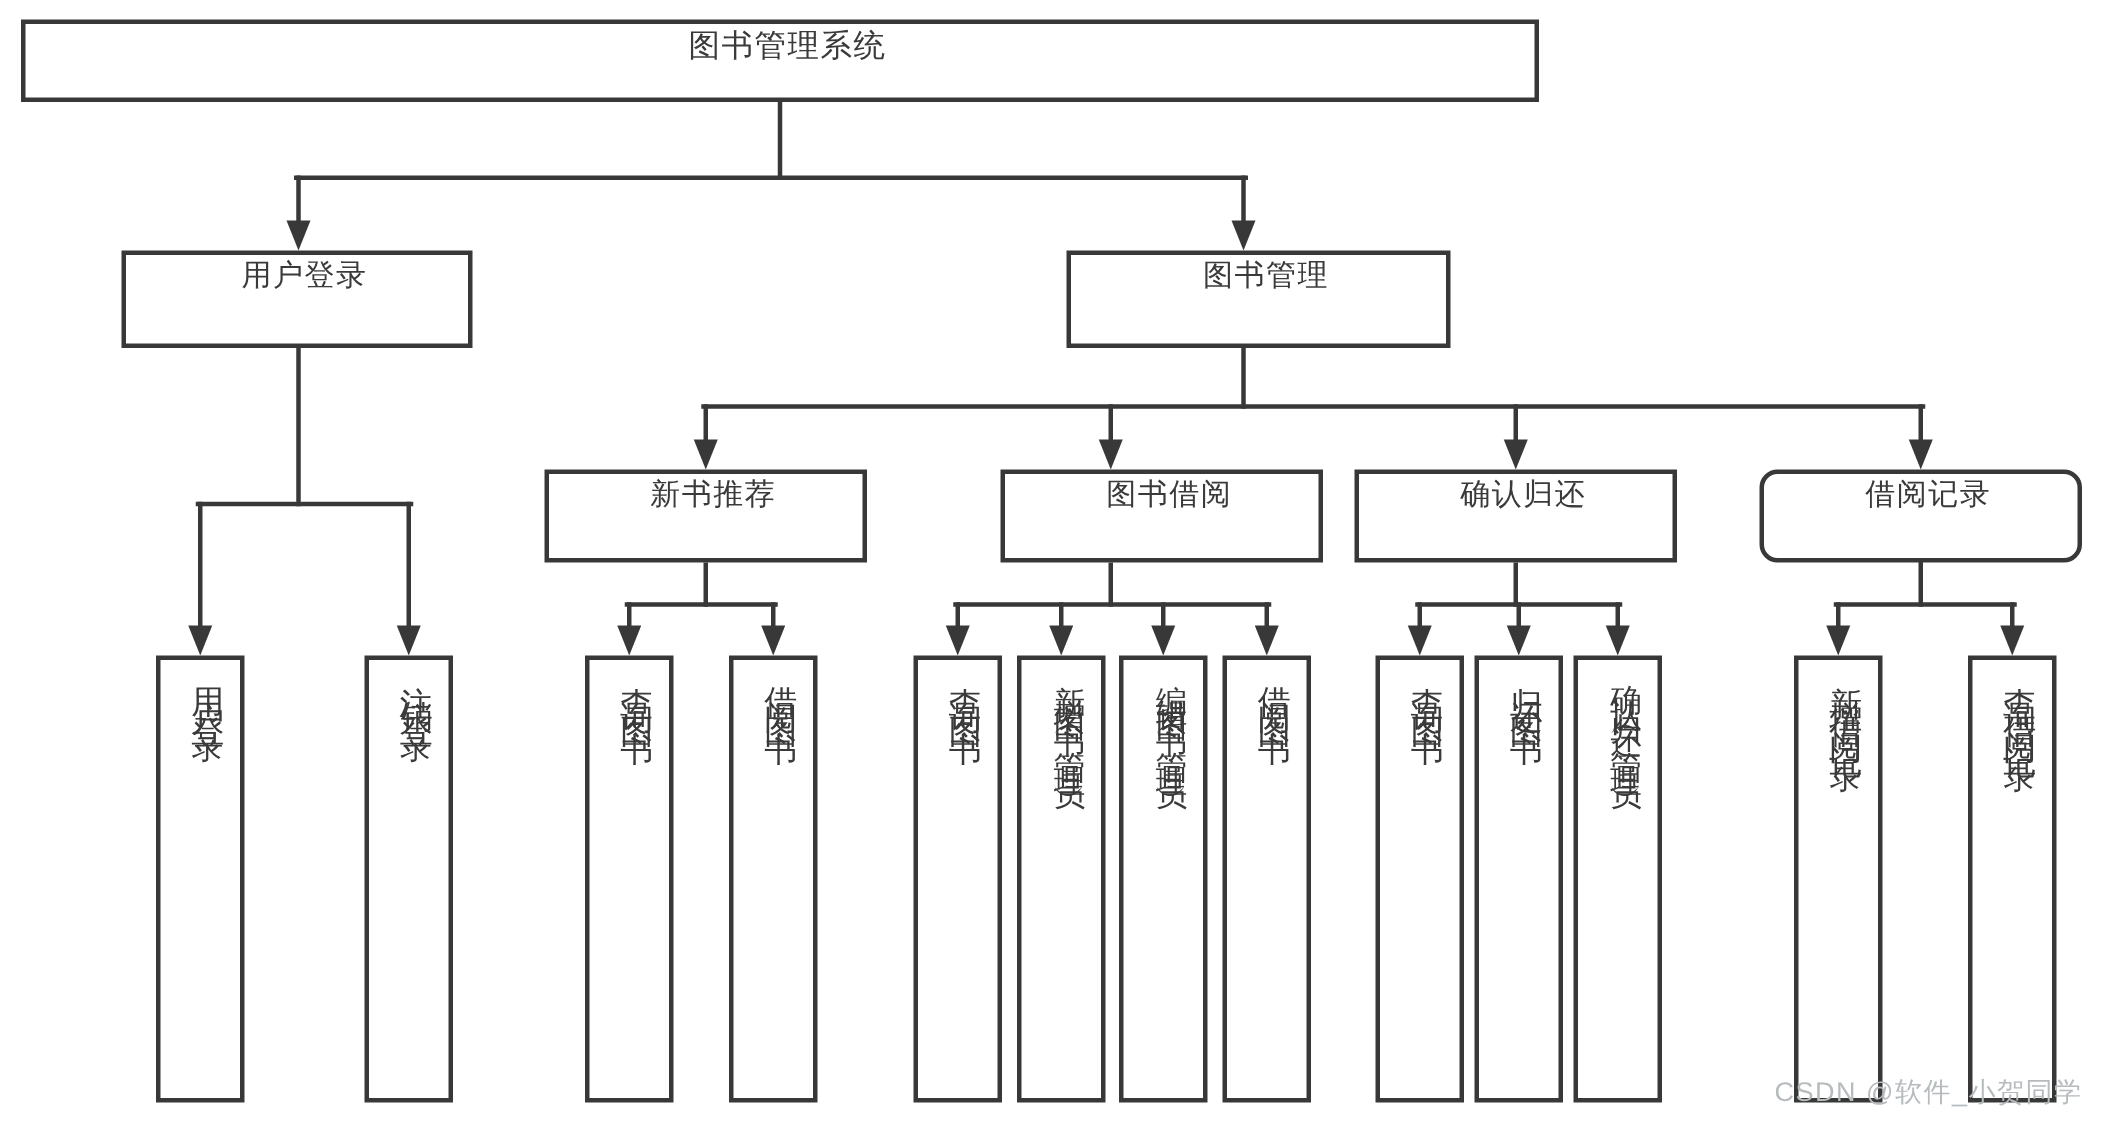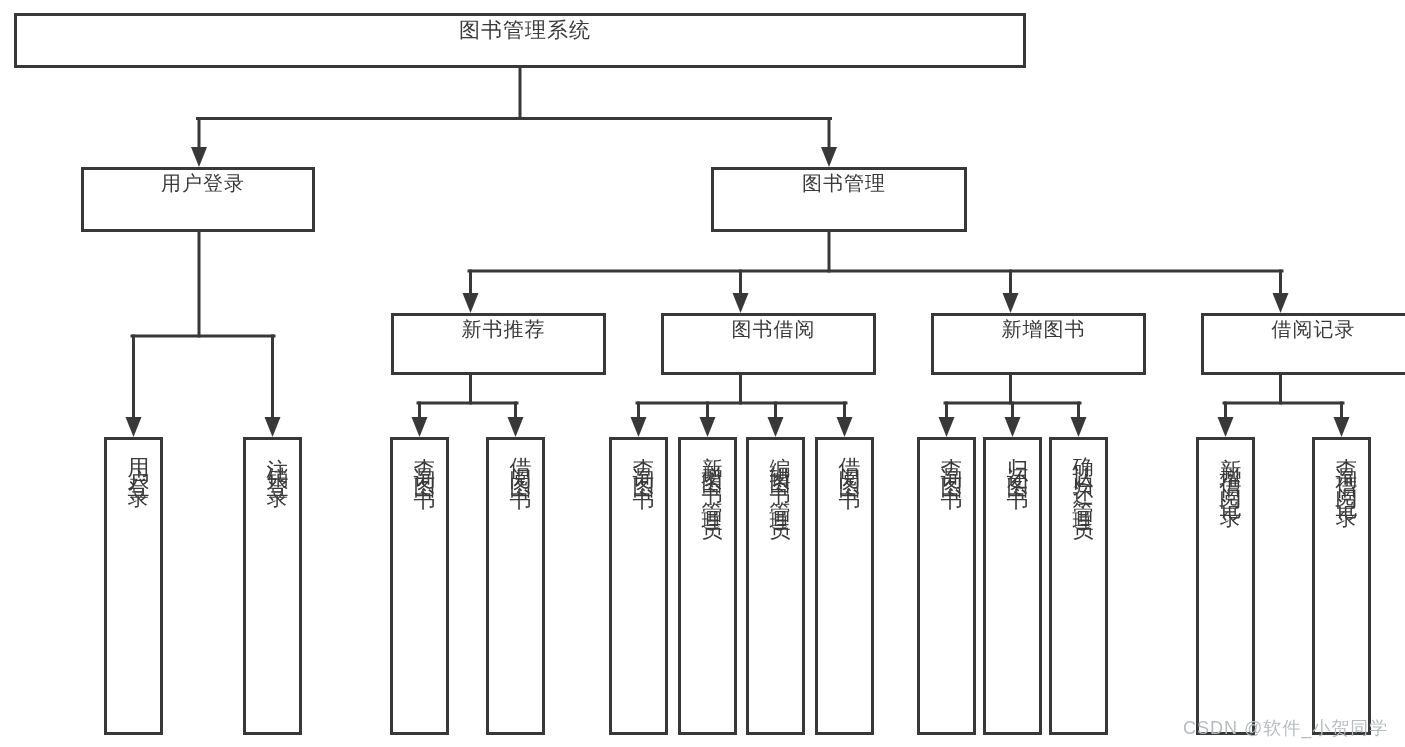--- a/index.html
+++ b/index.html
@@ -23,21 +23,21 @@
     position:absolute;
     box-sizing:border-box;
     border:3px solid var(--border);
     background:var(--background);
     display:flex;align-items:flex-start;justify-content:center;
     z-index:2;
     padding-left:10px;
   }
   .root{left:14px;top:13px;width:1012px;height:55px;font-size:21px;letter-spacing:1px;}
   .lvl2{top:167px;height:65px;font-size:20px;letter-spacing:1px;}
-  .lvl3{top:313px;width:215px;height:62px;font-size:20px;letter-spacing:1px;margin-left:28px;}
+  .lvl3{top:313px;width:215px;height:62px;font-size:20px;letter-spacing:1px;}
   .leaf{top:437px;width:59px;height:298px;}
   .vtext{
     writing-mode:vertical-rl;
     text-orientation:mixed;
     font-size:22px;
     letter-spacing:10px;
     line-height:1;
     white-space:nowrap;
   }
   .leaf-long .vtext{font-size:21px;letter-spacing:9px;}
@@ -126,27 +126,27 @@
   <div class="node lvl2" style="left:81px;width:234px;">
     <span>用户登录</span>
   </div>
   <div class="node lvl2" style="left:711px;width:256px;">
     <span>图书管理</span>
   </div>
 
   <div class="node lvl3" style="left:363px;">
     <span>新书推荐</span>
   </div>
-  <div class="node lvl3" style="left:633px;">
+  <div class="node lvl3" style="left:667px;">
     <span>图书借阅</span>
   </div>
   <div class="node lvl3" style="left:903px;">
-    <span>新增图书</span>
+    <span>确认归还</span>
   </div>
-  <div class="node lvl3" style="left:1173px;">
+  <div class="node lvl3" style="left:1173px;border-radius:12px;">
     <span>借阅记录</span>
   </div>
 
   <div class="node leaf" style="left:104px;">
     <span class="vtext">用户登录</span>
   </div>
   <div class="node leaf" style="left:243px;">
     <span class="vtext">注销登录</span>
   </div>
 

